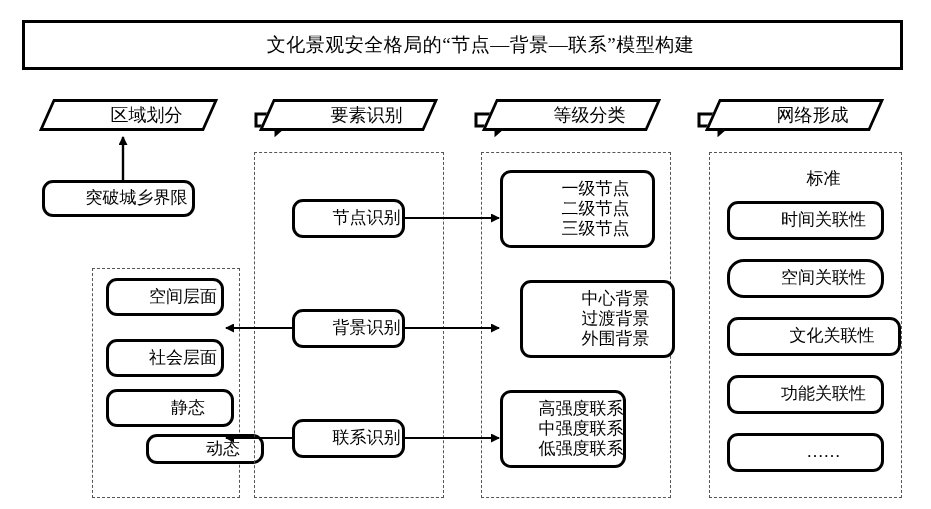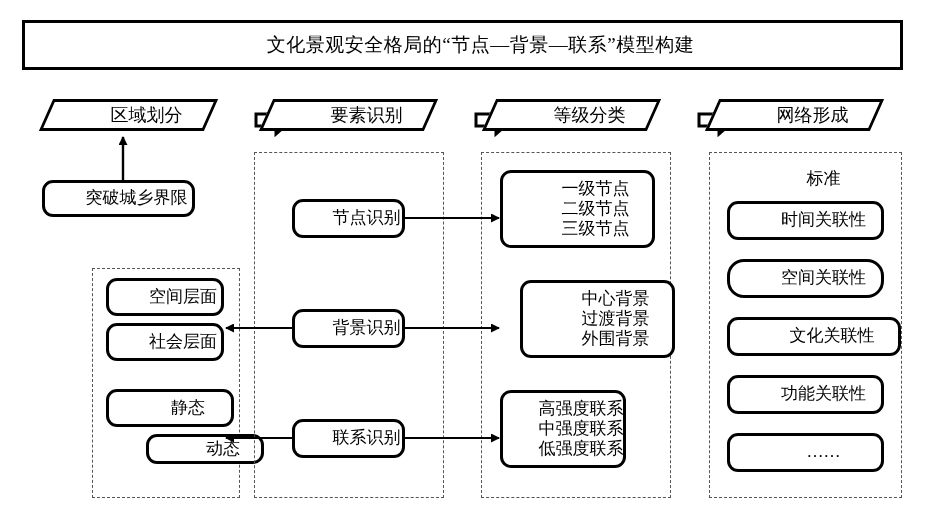--- a/index.html
+++ b/index.html
@@ -86,21 +86,21 @@
 
 <div class="abs rbox" style="left:42px;top:180px;width:153px;height:37px;">
   <span class="ln">突破城乡界限</span>
 </div>
 
 <div class="abs dashgroup" style="left:92px;top:268px;width:148px;height:230px;"></div>
 
 <div class="abs rbox" style="left:106px;top:278px;width:118px;height:38px;">
   <span class="ln">空间层面</span>
 </div>
-<div class="abs rbox" style="left:106px;top:323px;width:118px;height:38px;">
+<div class="abs rbox" style="left:106px;top:339px;width:118px;height:38px;">
   <span class="ln">社会层面</span>
 </div>
 <div class="abs rbox" style="left:106px;top:389px;width:128px;height:38px;">
   <span class="ln">静态</span>
 </div>
 <div class="abs rbox" style="left:106px;top:434px;width:118px;height:30px;margin-left:40px;">
   <span class="ln">动态</span>
 </div>
 
 <div class="abs dashgroup" style="left:254px;top:152px;width:190px;height:346px;"></div>

